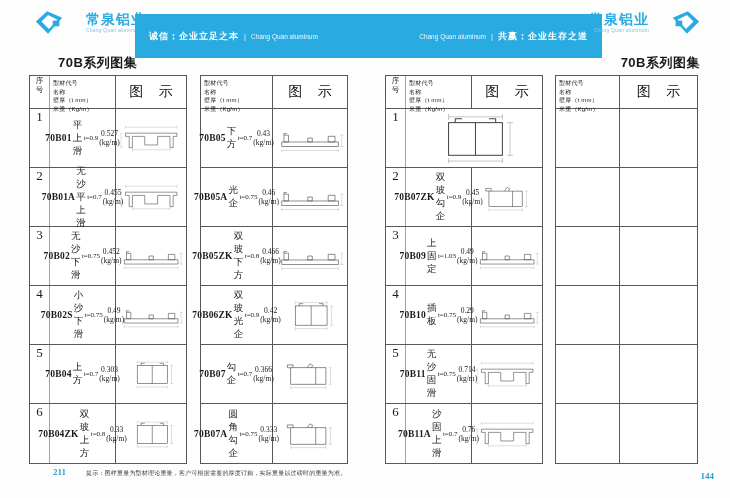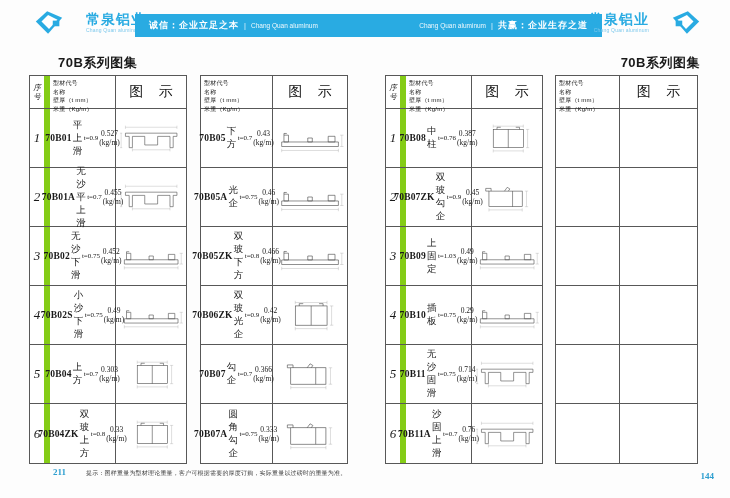--- a/index.html
+++ b/index.html
@@ -11,21 +11,21 @@
   .logo{position:absolute;top:9px;display:flex;align-items:center;gap:21px;}
   .logo-left{left:33px;}
   .logo-right{right:28px;flex-direction:row-reverse;}
   .logo-svg{width:32px;height:27px;display:block;}
   .logo-right .logo-svg{transform:scaleX(-1);}
   .logo-txt{display:flex;flex-direction:column;line-height:1;}
   .logo-right .logo-txt{align-items:flex-end;}
   .logo-cn{color:#29abe2;font-weight:bold;font-size:14px;letter-spacing:1px;}
   .logo-en{color:#7ec9ec;font-size:5px;margin-top:2px;letter-spacing:.2px;}
   .band{
-    position:absolute;left:135px;top:14px;width:467px;height:23px;background:#29abe2;
+    position:absolute;left:135px;top:14px;width:467px;height:44px;background:#29abe2;
     display:flex;align-items:center;justify-content:space-between;padding:0 14px;
     box-sizing:border-box;color:#fff;
   }
   .band-side{display:flex;align-items:baseline;white-space:nowrap;}
   .band-cn{font-size:9px;font-weight:bold;letter-spacing:1px;}
   .band-en{font-size:6.5px;opacity:.92;}
   .band-div{font-size:7.5px;margin:0 5px;opacity:.85;}
   
   .page-title{position:absolute;top:54px;font-size:13px;font-weight:bold;letter-spacing:.5px;margin-left:28px;}
   .title-left{left:30px;}
@@ -33,22 +33,22 @@
   
   .table{position:absolute;top:75px;border:1px solid #585858;box-sizing:border-box;background:#fff;}
   .t1{left:29px;width:158px;--specw:66px;}
   .t2{left:200px;width:148px;--specw:72px;}
   .t3{left:385px;width:158px;--specw:66px;}
   .t4{left:555px;width:143px;--specw:64px;}
   .thead{display:flex;height:33px;border-bottom:1px solid #585858;box-sizing:border-box;}
   .trow{display:flex;height:59px;border-bottom:1px solid #585858;box-sizing:border-box;}
   .tbody .trow:last-child{border-bottom:none;}
   .th-no,.td-no{
-    width:20px;border-right:6px solid #84cc16;box-sizing:border-box;
-    display:flex;align-items:center;justify-content:center;text-align:center;font-style:italic;
+    width:20px;border-right:1px solid #84cc16;box-sizing:border-box;
+    display:flex;justify-content:center;text-align:center;
   }
   .th-no span{display:block;width:9px;font-size:7.5px;line-height:1.25;word-break:break-all;}
   .td-no{font-family:"Liberation Serif",serif;font-size:13px;}
   .th-spec,.td-spec{width:var(--specw);border-right:1px solid #585858;box-sizing:border-box;}
   .th-spec{padding:3px 0 0 3px;font-size:6px;line-height:1.45;color:#222;letter-spacing:.2px;}
   .td-spec{display:flex;flex-direction:row;align-items:center;justify-content:center;text-align:center;gap:1px;}
   .spec-code{font-family:"Liberation Serif",serif;font-weight:bold;font-size:9.5px;letter-spacing:.2px;}
   .spec-name{font-size:9.5px;letter-spacing:.5px;}
   .spec-thickness{font-family:"Liberation Serif",serif;font-size:7px;}
   .spec-weight{font-family:"Liberation Serif",serif;font-size:7.5px;}
@@ -342,26 +342,20 @@
       <div>型材代号</div>
       <div>名称</div>
       <div>壁厚（t mm）</div>
       <div>米重（Kg/m）</div>
     </div>
     <div class="th-diag">图 示</div>
   </div>
   <div class="tbody">
       <div class="trow">
         <div class="td-no">1</div>
-        <div class="td-spec">
-          <div class="spec-code">70B08</div>
-          <div class="spec-name">中柱</div>
-          <div class="spec-thickness">t=0.76</div>
-          <div class="spec-weight">0.387 (kg/m)</div>
-        </div>
         <div class="td-diag">
           <svg viewBox="0 0 120 52" class="diag">
             <use href="#sym-box"></use>
           </svg>
         </div>
       </div>
       <div class="trow">
         <div class="td-no">2</div>
         <div class="td-spec">
           <div class="spec-code">70B07ZK</div>

